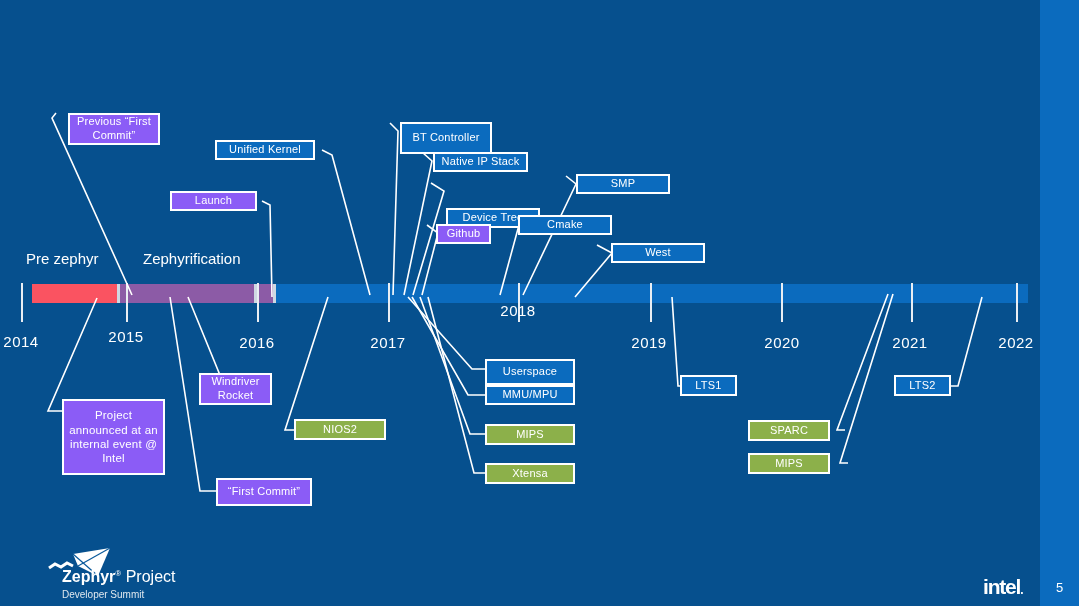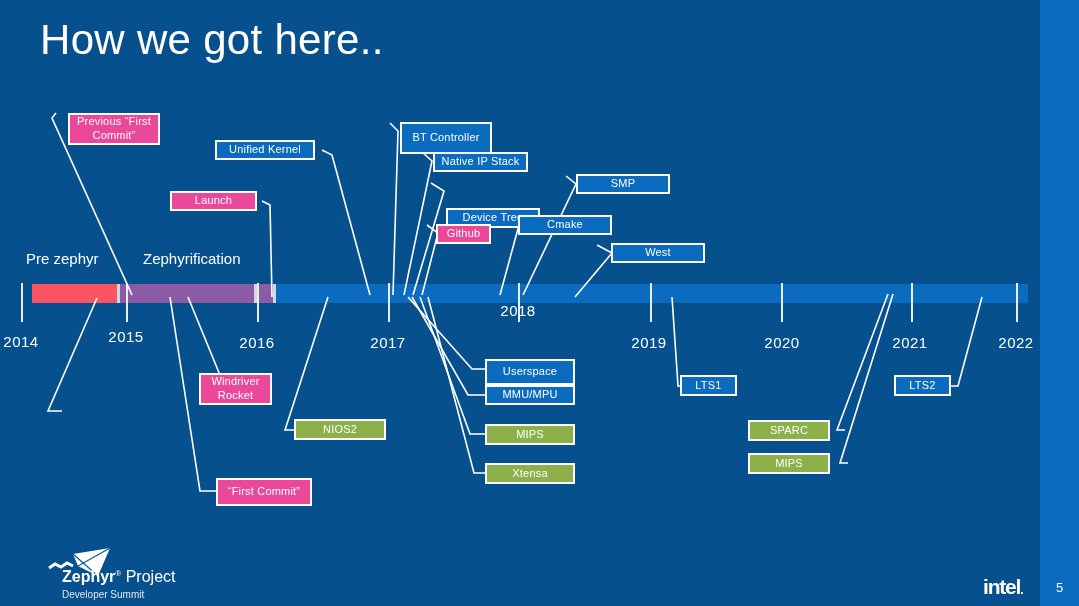--- a/index.html
+++ b/index.html
@@ -83,21 +83,21 @@
     font-size: 11px;
     display: flex;
     align-items: center;
     justify-content: center;
     text-align: center;
     line-height: 1.25;
     letter-spacing: 0.2px;
     padding: 1px 4px;
   }
   .box.blue   { background: #0B6BBE; }
-  .box.orange { background: #ec4899; }
+  .box.orange { background: #8b5cf6; }
   .box.green  { background: #8CB04A; }
 
   
   #connectors {
     position: absolute;
     left: 0; top: 0;
     width: 1079px; height: 606px;
     pointer-events: none;
   }
   #connectors polyline, #connectors line, #connectors path {
@@ -144,21 +144,20 @@
     color: #ffffff;
   }
 </style>
 </head>
 <body>
 
 <div id="slide">
 
   <div id="edge-strip"></div>
 
-  <div id="slide-title">How we got here..</div>
 
   <div id="timeline-bar">
     <div class="bar-seg" style="left:0px; width:85px; background:#FA5361;"></div>
     <div class="bar-seg" style="left:88px; width:153px; background:#8C5BA6;"></div>
     <div class="bar-div" style="left:85px;"></div>
     <div class="bar-div" style="left:222px;"></div>
     <div class="bar-div" style="left:241px;"></div>
   </div>
 
   <div class="era" style="left:26px; top:250px;">Pre zephyr</div>
@@ -259,20 +258,21 @@
   <div class="box blue" style="left:611px; top:243px; width:94px; height:20px;">West</div>
 
   <div class="box blue" style="left:485px; top:359px; width:90px; height:26px;">Userspace</div>
 
   <div class="box blue" style="left:485px; top:385px; width:90px; height:20px;">MMU/MPU</div>
 
   <div class="box blue" style="left:680px; top:375px; width:57px; height:21px;">LTS1</div>
 
   <div class="box blue" style="left:894px; top:375px; width:57px; height:21px;">LTS2</div>
 
+  <div class="box orange" style="left:62px; top:399px; width:103px; height:76px; font-size:11.5px;">Project announced at an internal event @ Intel</div>
 
   <div class="box orange" style="left:199px; top:373px; width:73px; height:32px;">Windriver Rocket</div>
 
   <div class="box orange" style="left:216px; top:478px; width:96px; height:28px;">“First Commit”</div>
 
   <div class="box green" style="left:294px; top:419px; width:92px; height:21px;">NIOS2</div>
 
   <div class="box green" style="left:485px; top:424px; width:90px; height:21px;">MIPS</div>
 
   <div class="box green" style="left:485px; top:463px; width:90px; height:21px;">Xtensa</div>

